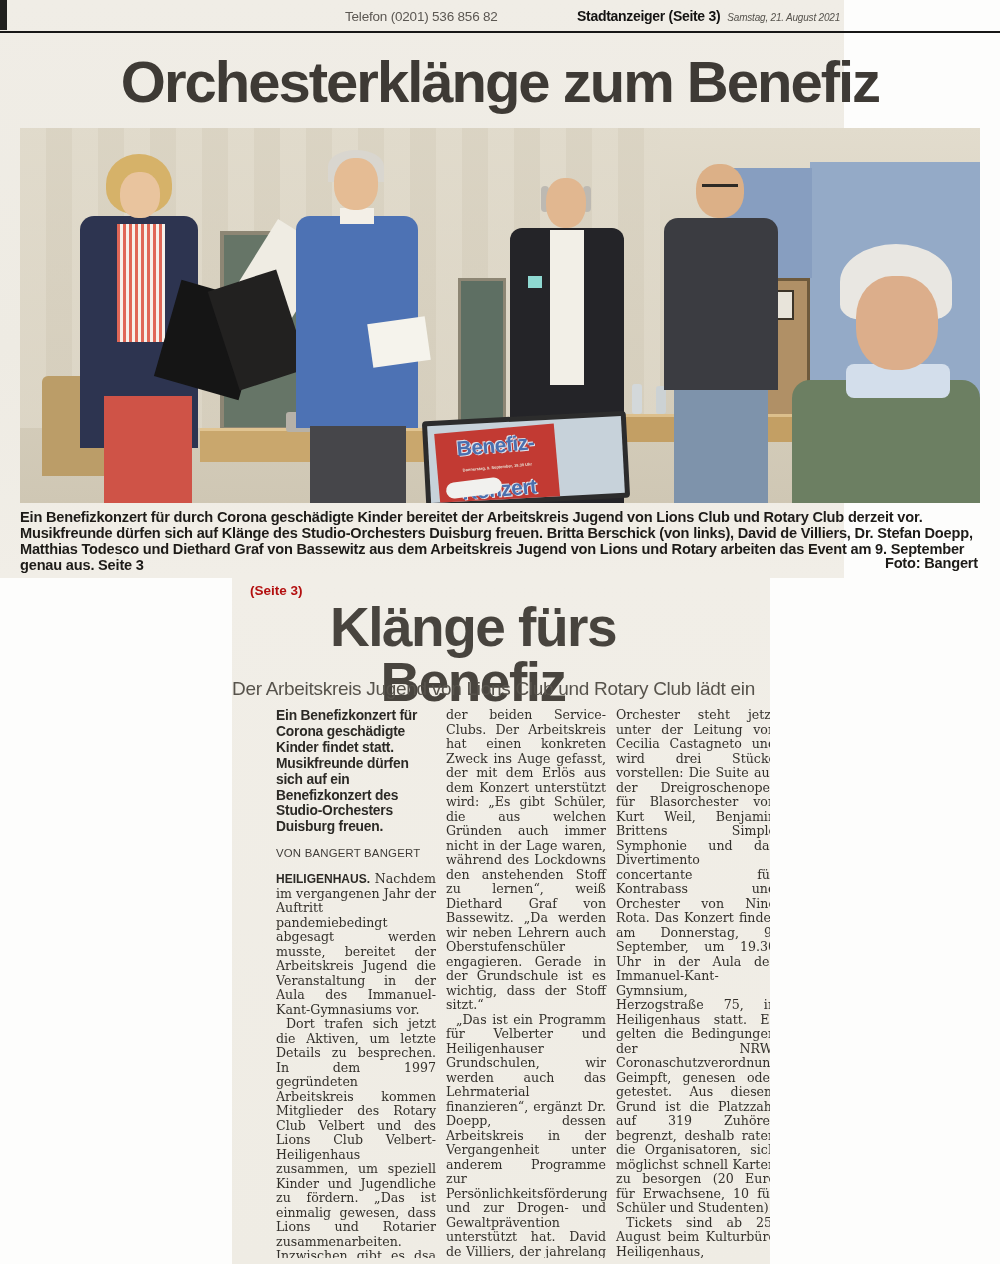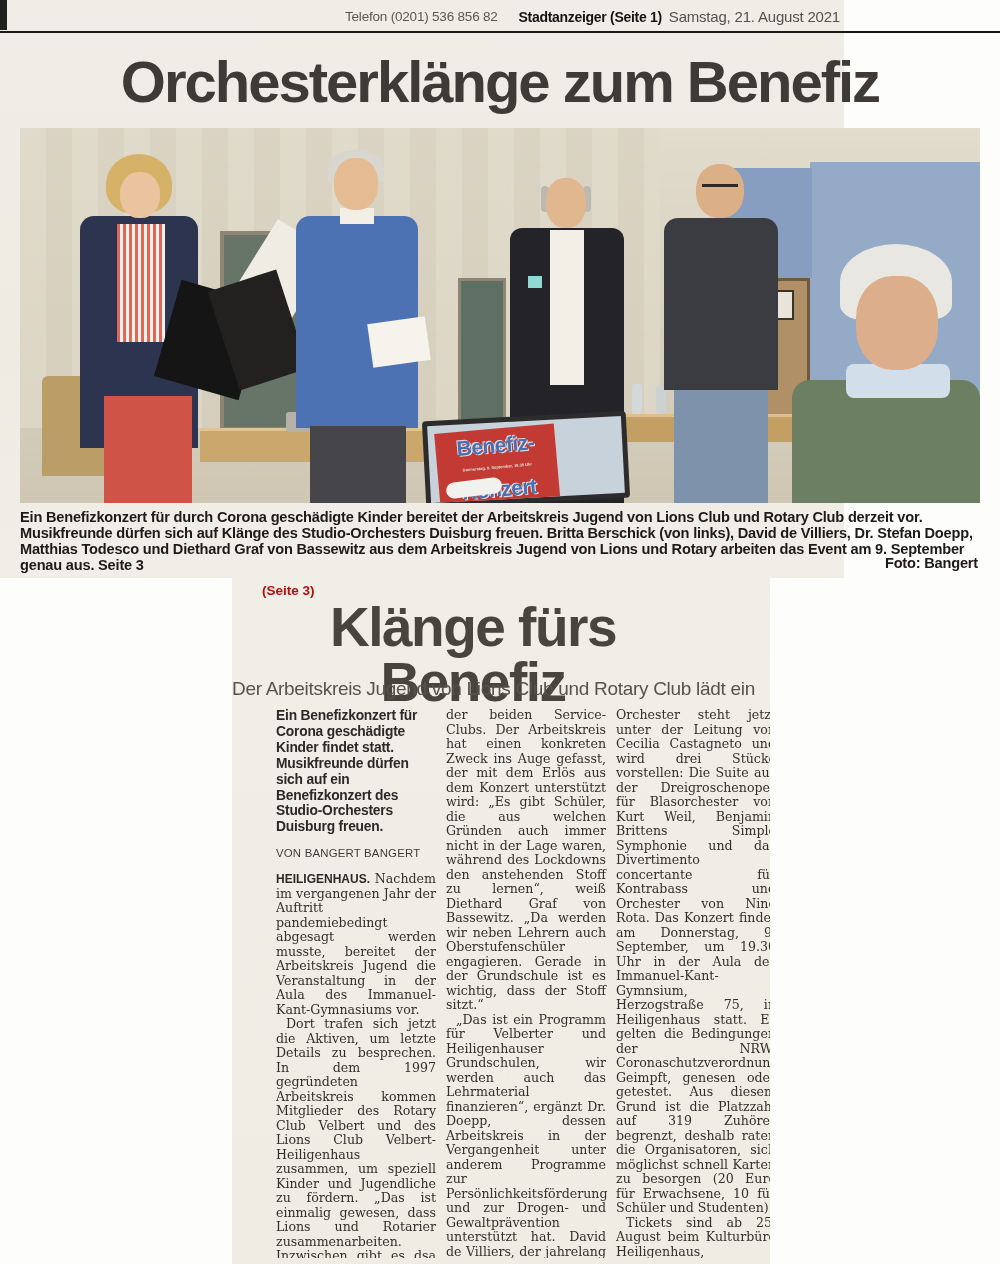--- a/index.html
+++ b/index.html
@@ -8,21 +8,21 @@
   .page { position:relative; width:1000px; height:1264px; background:#fdfdfc; overflow:hidden; }
 
   
   .top-section { position:absolute; left:0; top:0; width:844px; height:578px;
     background:linear-gradient(180deg,#f0ede6 0%,#eeebe3 60%,#f1eee7 100%); }
   .corner-mark { position:absolute; left:0; top:0; width:7px; height:30px; background:#20201e; }
   .header-rule { position:absolute; left:0; top:31px; width:1000px; height:2px; background:#171716; }
   .header-phone { position:absolute; left:345px; top:9px; font-size:13.5px; color:#5b5752; letter-spacing:-0.2px; }
   .header-right { position:absolute; right:4px; top:8px; display:flex; align-items:baseline; gap:7px; }
   .header-paper { font-size:14px; font-weight:bold; color:#141312; letter-spacing:-0.3px; }
-  .header-date { font-size:15px; color:#55524c; letter-spacing:-0.2px; }
+  .header-date { font-size:10px; color:#55524c; letter-spacing:-0.2px;font-style:italic; }
 
   .headline1 { position:absolute; left:0; top:52px; width:1000px; text-align:center;
     font-size:58px; font-weight:bold; color:#3e3a35; letter-spacing:-2px; line-height:1.05; }
 
   
   .photo { position:absolute; left:20px; top:128px; width:960px; height:375px; overflow:hidden;
     background:linear-gradient(180deg,#e2dccd 0%,#d9d2c1 45%,#cfc7b4 100%); }
   .photo div { position:absolute; }
   .ph-curtain { left:0; top:0; width:640px; height:300px;
     background:repeating-linear-gradient(90deg,#e0dacb 0 26px,#d7d0bf 26px 52px); opacity:.7; }
@@ -92,21 +92,21 @@
   .ph-mask { left:426px; top:352px; width:56px; height:16px; background:#f1f1ee; border-radius:8px; transform:rotate(-7deg); }
 
   
   .caption { position:absolute; left:20px; top:509px; width:958px; height:64px;
     font-size:14.6px; font-weight:bold; line-height:16px; color:#1d1b18; letter-spacing:-0.2px; }
   .credit { position:absolute; right:0; bottom:2px; font-size:14.6px; font-weight:bold; color:#1d1b18; }
 
   
   .clipping { position:absolute; left:232px; top:578px; width:538px; height:686px;
     background:linear-gradient(180deg,#f1eee7 0%,#efece4 100%); overflow:hidden; }
-  .marker { position:absolute; left:30px; top:5px; font-size:13.5px; font-weight:bold; color:#b30f0f; }
+  .marker { position:absolute; left:18px; top:5px; font-size:13.5px; font-weight:bold; color:#b30f0f; }
   .headline2 { position:absolute; left:0; top:22px; width:482px; text-align:center;
     font-size:55px; font-weight:bold; color:#48443e; letter-spacing:-1.5px; line-height:1; }
   .subhead { position:absolute; left:0; top:100px; width:538px; text-align:left;
     font-size:19px; color:#57534c; letter-spacing:-0.3px; }
   .columns { position:absolute; left:44px; top:130px; width:500px; height:550px;
     display:flex; gap:10px; overflow:hidden; }
   .col { width:160px; }
   .body-text { font-family:"DejaVu Serif", serif; font-size:12.6px; line-height:14.5px;
     color:#33302b; text-align:justify; hyphens:auto; -webkit-hyphens:auto; }
   .indent { text-indent:10px; }
@@ -117,21 +117,21 @@
 </style>
 </head>
 <body>
 
 <div class="page">
 
   <div class="top-section">
     <div class="corner-mark"></div>
     <div class="header-phone">Telefon (0201) 536 856 82</div>
     <div class="header-right">
-      <span class="header-paper">Stadtanzeiger (Seite 1)</span>
+      <span class="header-paper">Stadtanzeiger (Seite 3)</span>
       <span class="header-date">Samstag, 21. August 2021</span>
     </div>
     <div class="header-rule"></div>
 
     <h1 class="headline1">Orchesterklänge zum Benefiz</h1>
 
     <div class="photo">
       <div class="ph-curtain"></div>
       <div class="ph-board"></div>
       <div class="ph-board2"></div>

